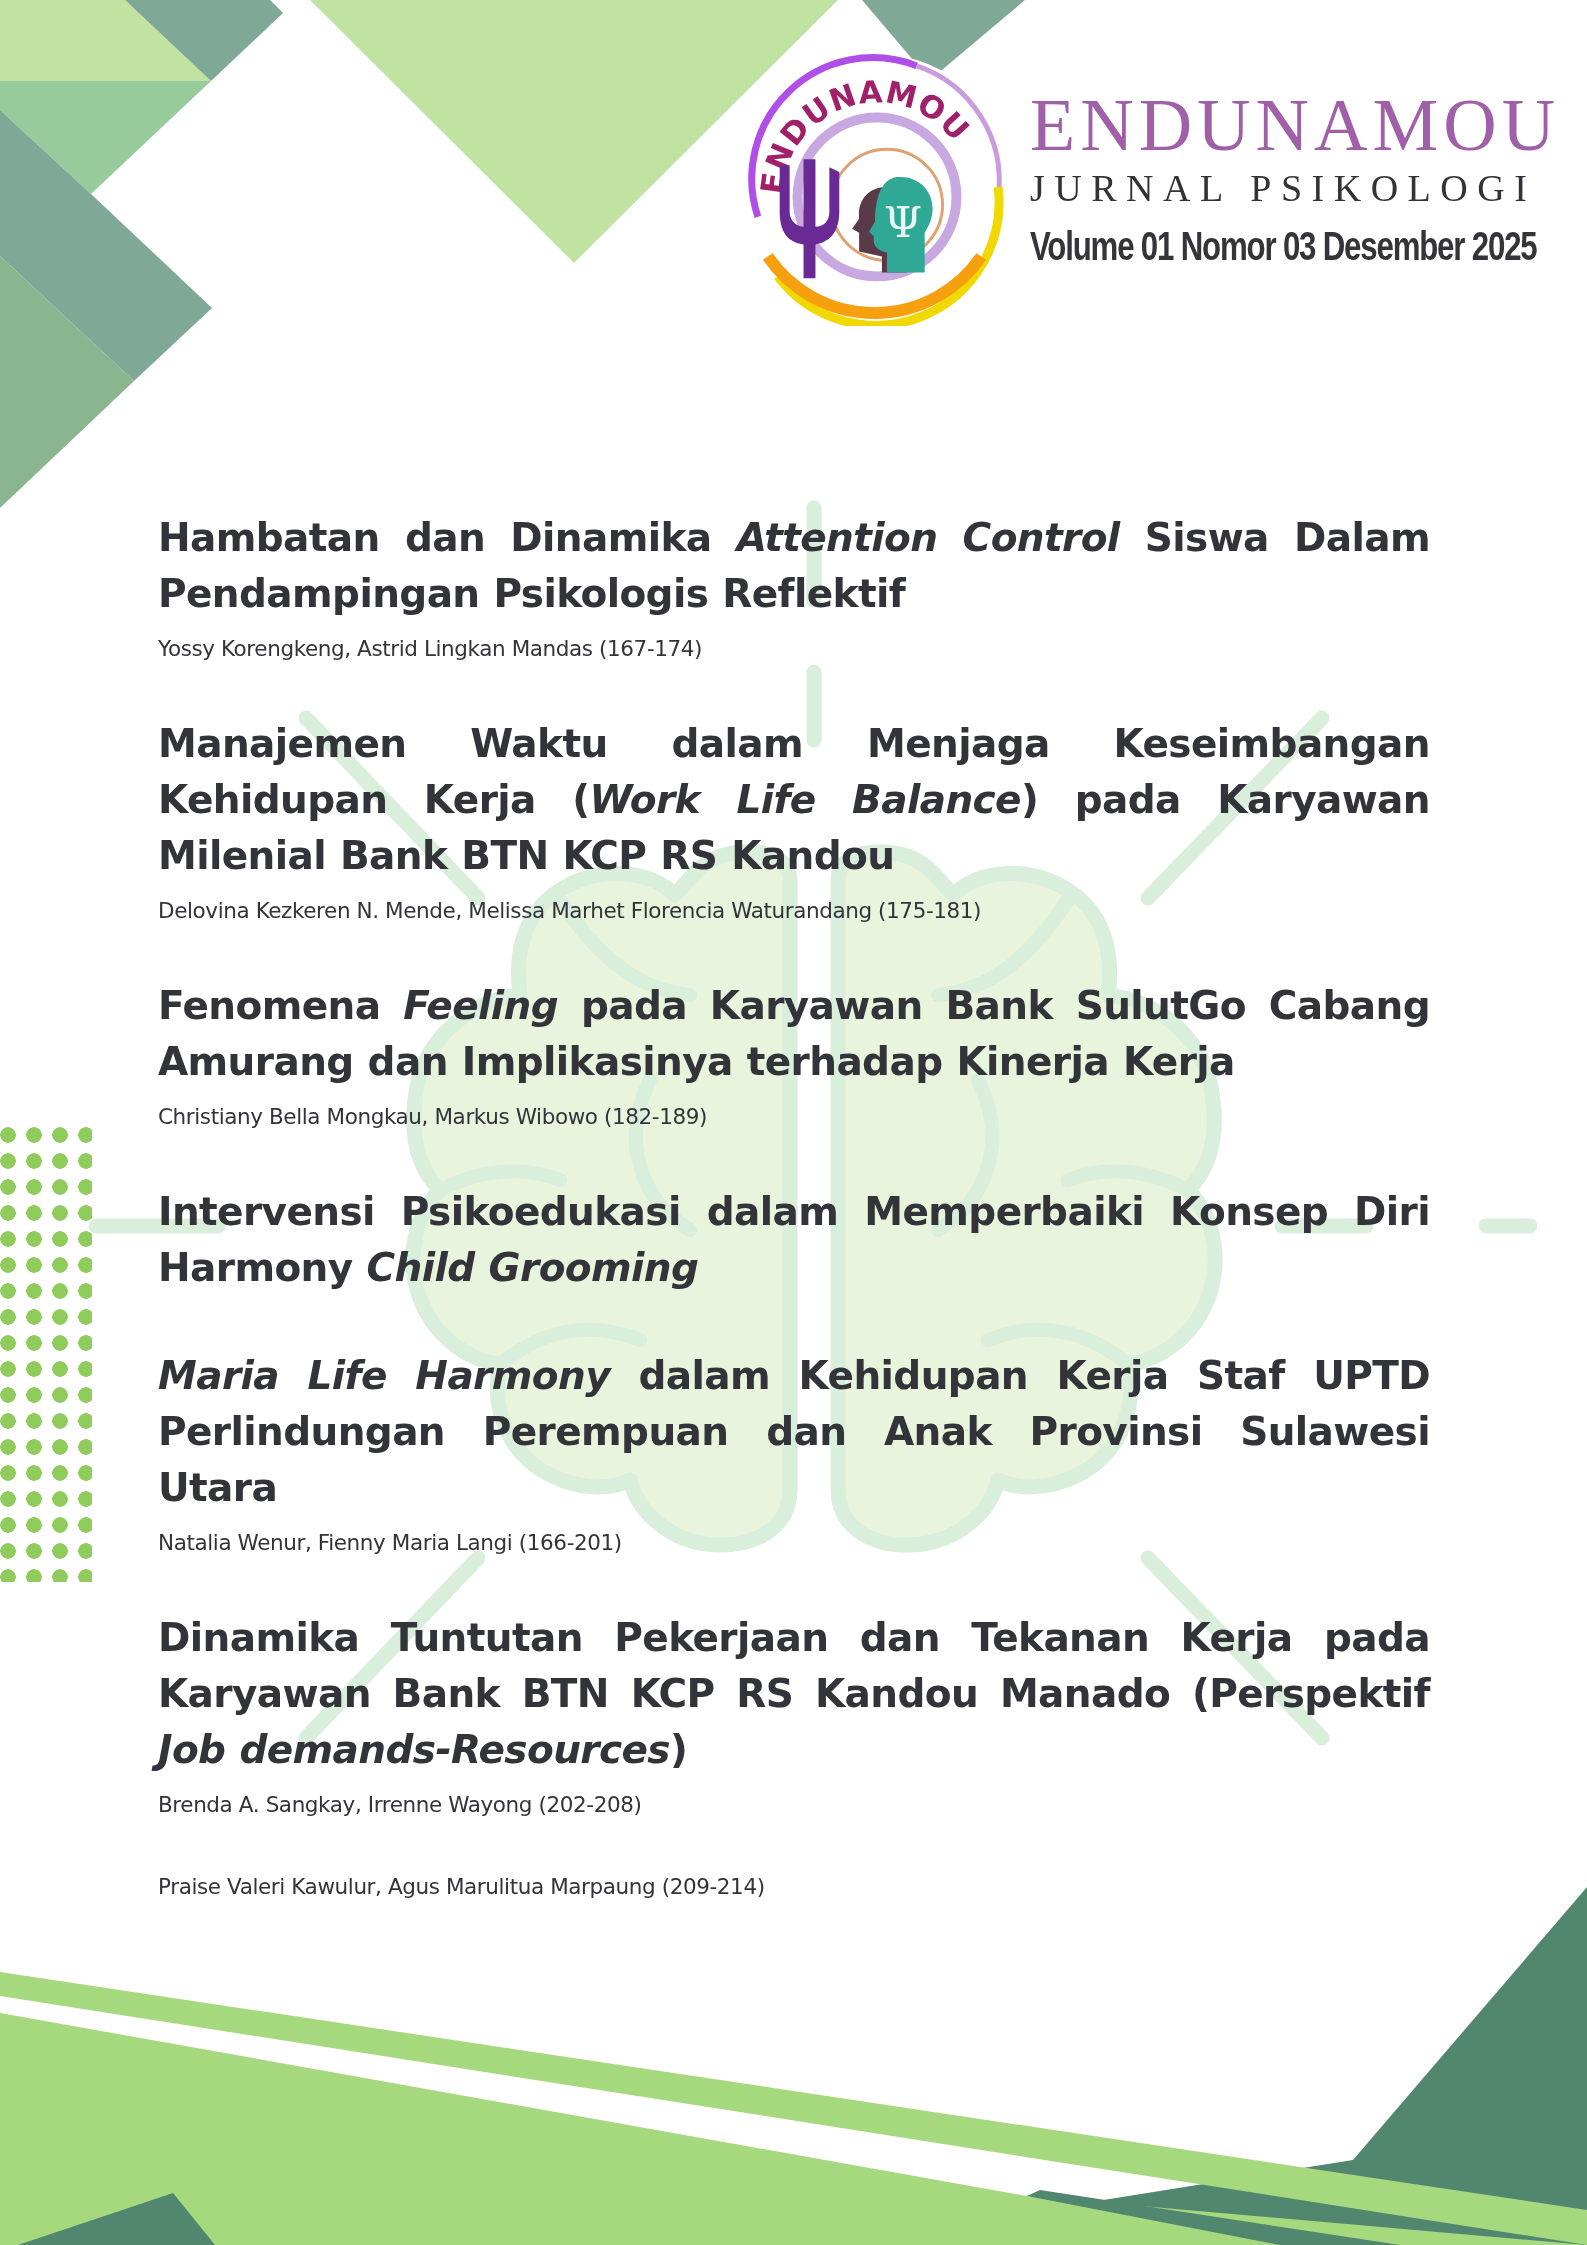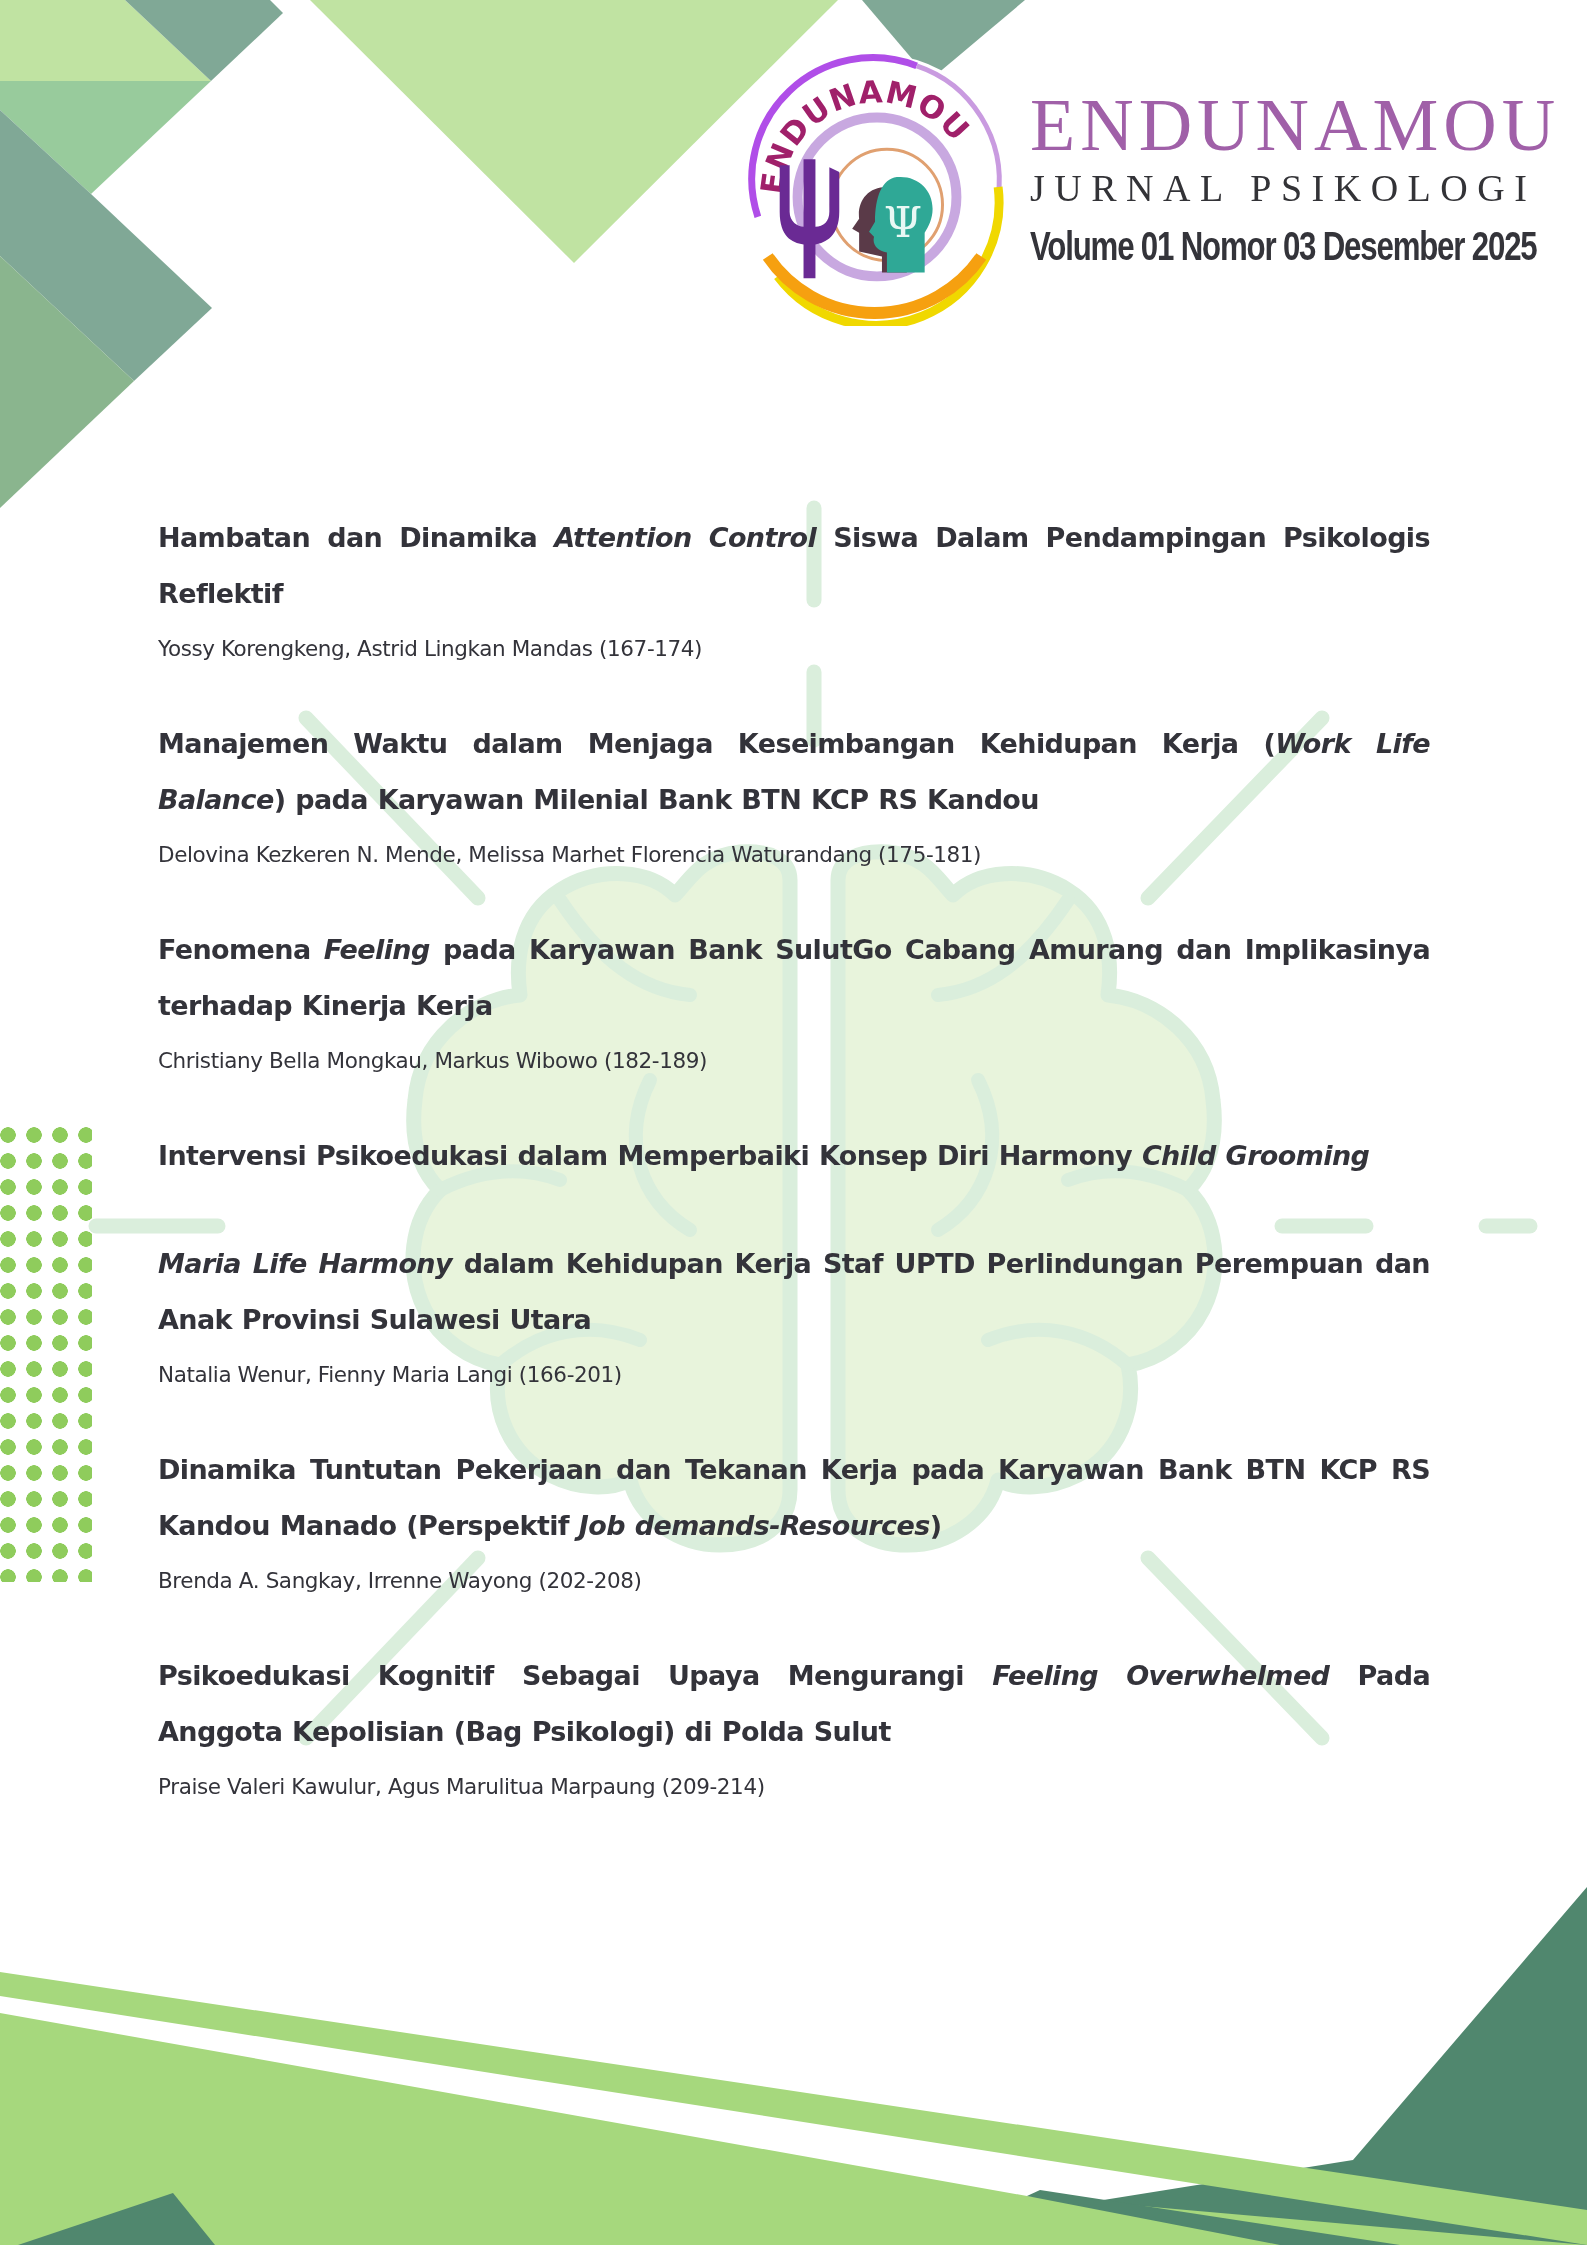--- a/index.html
+++ b/index.html
@@ -36,21 +36,21 @@
       color: #34343a; margin-top: 16px;
       transform: scaleX(0.78); transform-origin: left center;
       letter-spacing: -1.5px; white-space: nowrap;
     }
 
     
     .toc { position: absolute; left: 158px; top: 510px; width: 1272px; z-index: 3; }
     .article { margin-bottom: 52px; }
     .article-title {
       font-family: "DejaVu Sans", sans-serif;
-      font-size: 27px; line-height: 56px; font-weight: bold;
+      font-size: 39px; line-height: 56px; font-weight: bold;
       color: #33333a; text-align: justify; letter-spacing: -0.6px;
       word-spacing: 1px;
     }
     .article-title em { font-style: italic; }
     .article-authors {
       font-family: "DejaVu Sans", sans-serif;
       font-size: 21.5px; line-height: 30px; color: #33333a;
       letter-spacing: -0.4px; margin-top: 12px;
     }
   </style>
@@ -154,16 +154,15 @@
   </div>
   <div class="article">
     <div class="article-title"><span></span><em>Maria Life Harmony</em><span> dalam Kehidupan Kerja Staf UPTD Perlindungan Perempuan dan Anak Provinsi Sulawesi Utara</span></div>
     <div class="article-authors">Natalia Wenur, Fienny Maria Langi (166-201)</div>
   </div>
   <div class="article">
     <div class="article-title"><span>Dinamika Tuntutan Pekerjaan dan Tekanan Kerja pada Karyawan Bank BTN KCP RS Kandou Manado (Perspektif </span><em>Job demands-Resources</em><span>)</span></div>
     <div class="article-authors">Brenda A. Sangkay, Irrenne Wayong (202-208)</div>
   </div>
   <div class="article">
-    <div class="article-title"><span>Psikoedukasi Kognitif Sebagai Upaya Mengurangi </span><em>Feeling Overwhelmed</em><span> Pada Anggota Kepolisian (Bag Psikologi) di Polda Sulut</span></div>
     <div class="article-authors">Praise Valeri Kawulur, Agus Marulitua Marpaung (209-214)</div>
   </div>
 </div>
 
 </body></html>

